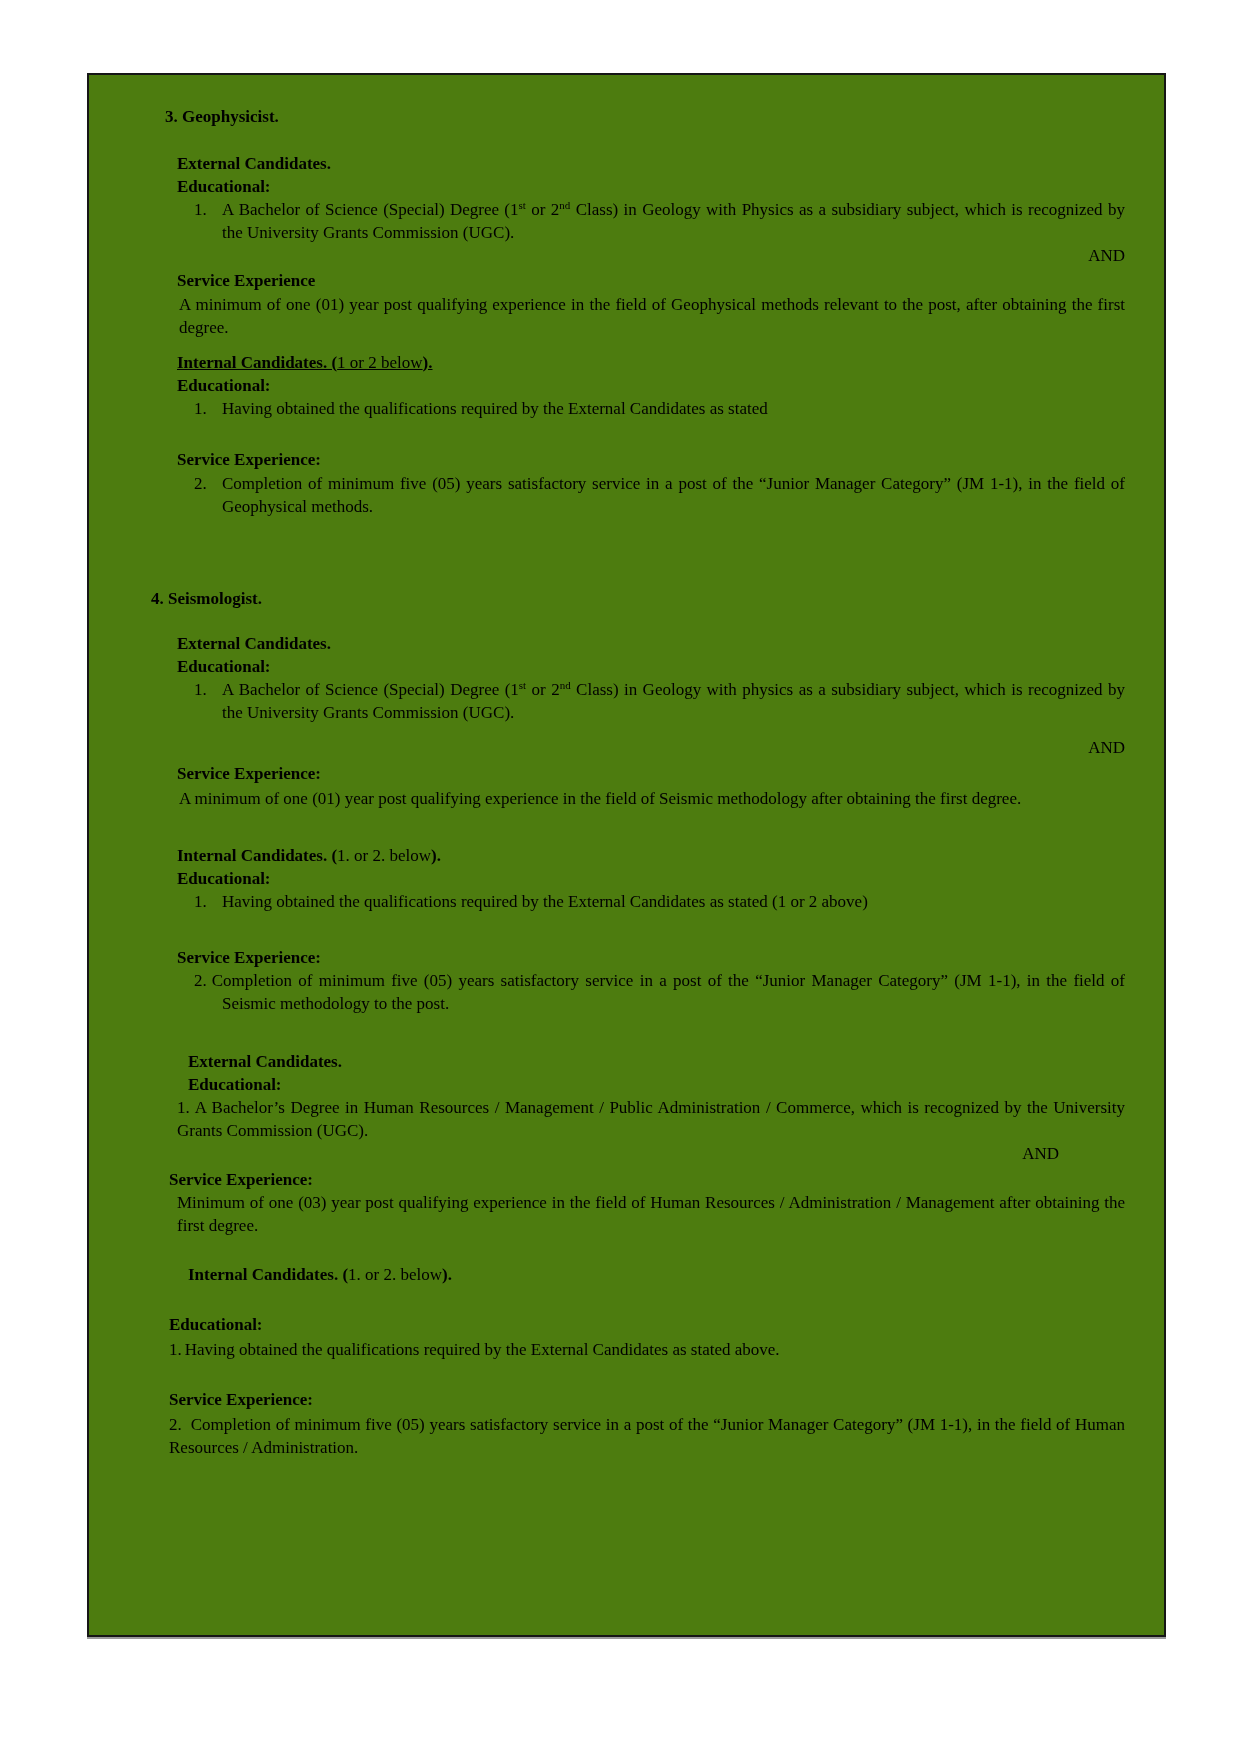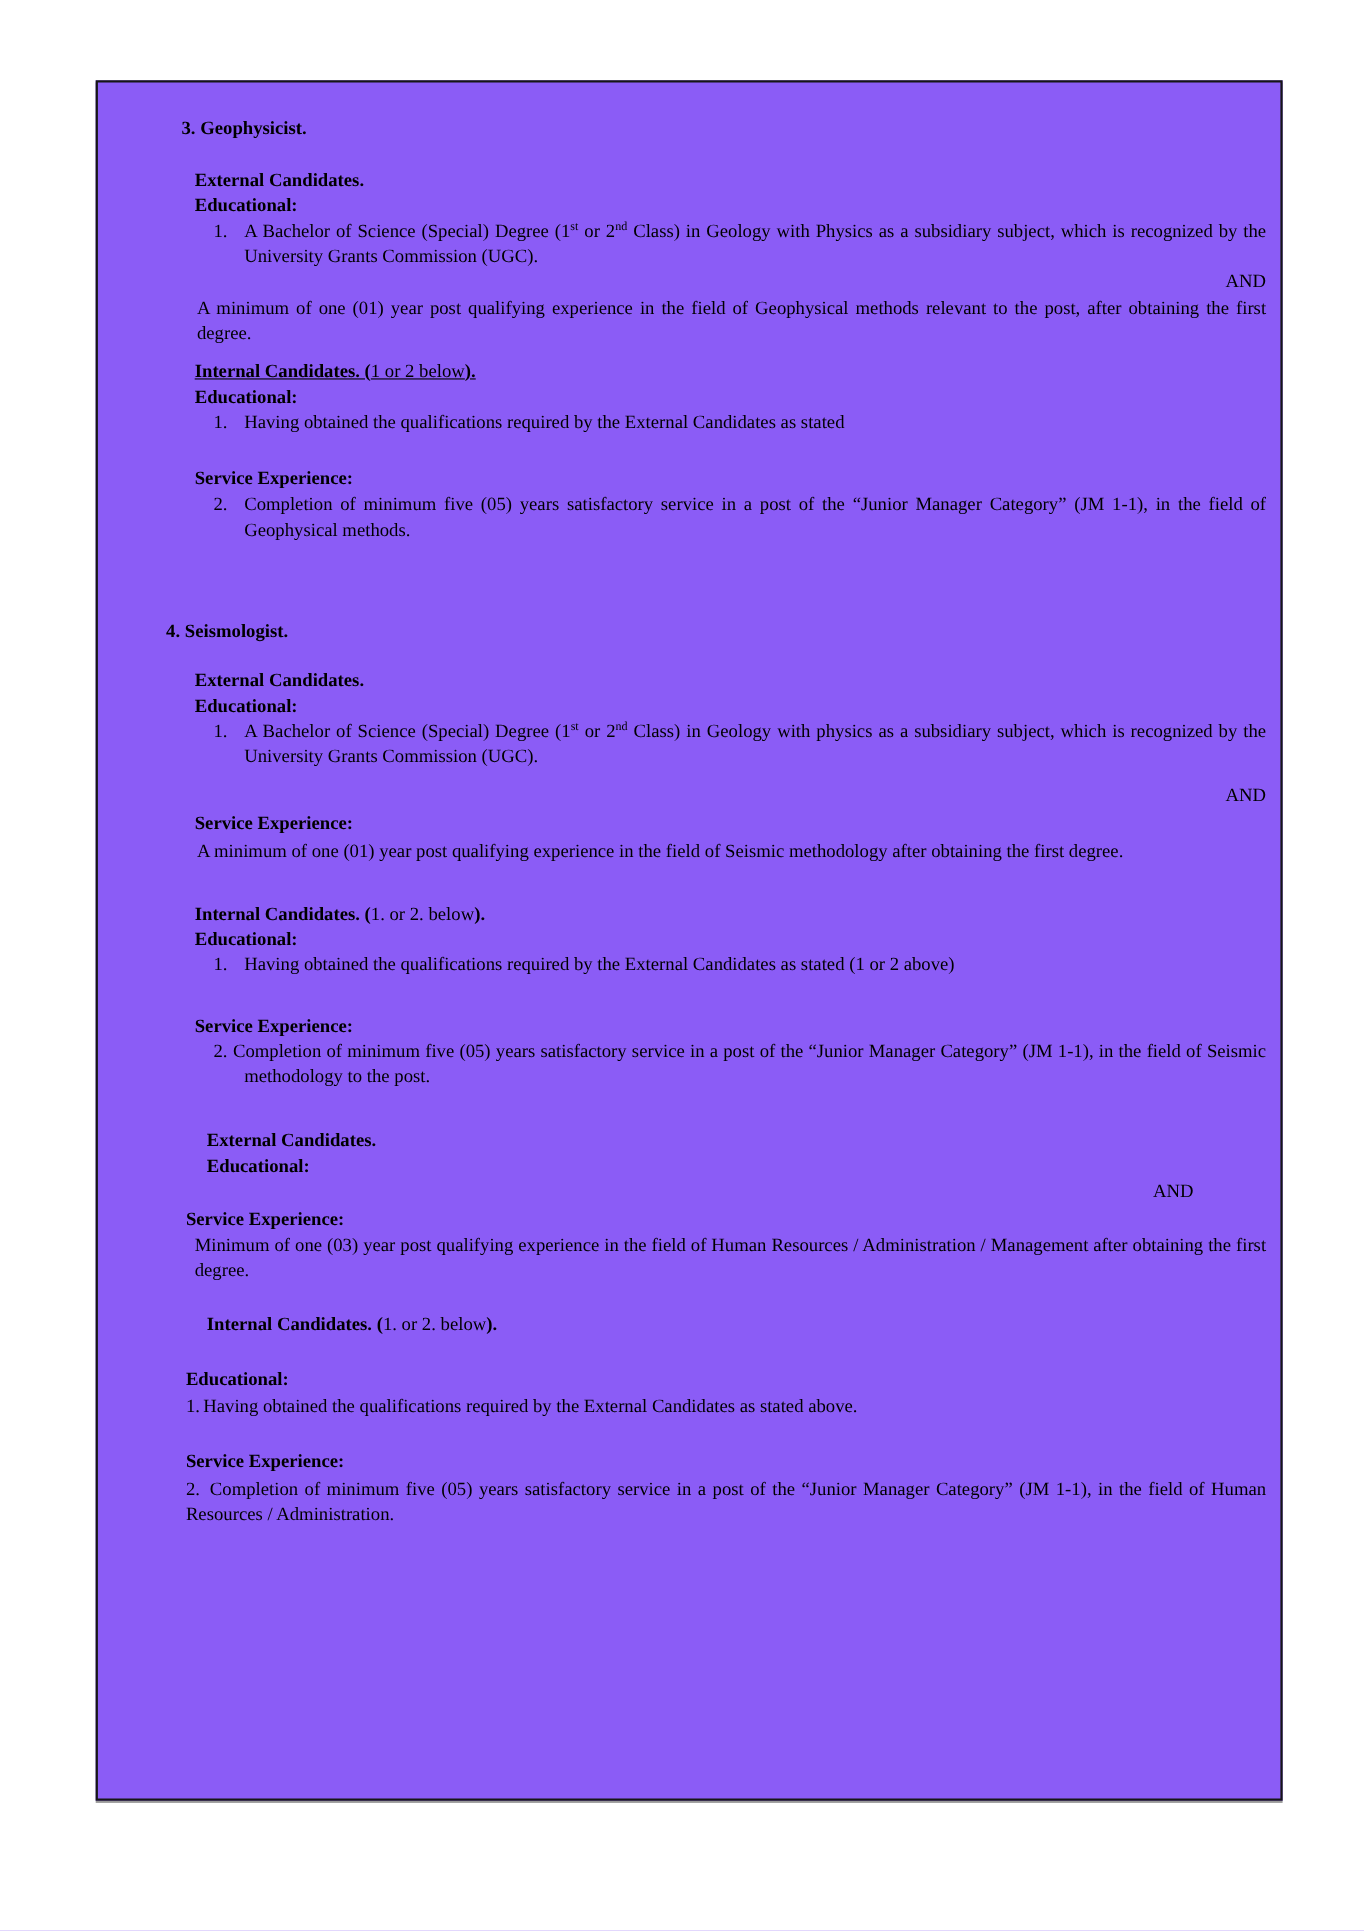--- a/index.html
+++ b/index.html
@@ -1,19 +1,19 @@
 <!DOCTYPE html>
 <html><head>
 <meta charset="utf-8">
 <style>
   html,body{margin:0;padding:0;background:#ffffff;}
   body{width:1240px;height:1755px;position:relative;font-family:"Liberation Serif","DejaVu Serif",serif;color:#000;}
   .frame{position:absolute;left:87px;top:73px;width:1079px;height:1564px;box-sizing:border-box;
-         border:2px solid #161616;box-shadow:0 2px 0 #9a9a9a;background:#8b5cf6;
-         padding:30px 13px 0 62px;}
+         border:2px solid #161616;box-shadow:0 2px 0 #9a9a9a;background:#4d7c0f;
+         padding:30px 39px 0 62px;}
   p{margin:0;font-size:17px;line-height:23px;}
   .b{font-weight:bold;}
   .just{text-align:justify;}
   .pre{white-space:pre;}
   .and{text-align:right;}
   .and-l{margin-right:66px;}
   .ml14{margin-left:14px;}
   .ml4{margin-left:4px;}
   .ind-a{margin-left:18px;}
   .ind-b{margin-left:26px;}
@@ -35,20 +35,21 @@
 <body>
 
 <div class="frame">
 
   <section>
     <p class="b ml14">3. Geophysicist.</p>
     <p class="b ind-b mt24">External Candidates.</p>
     <p class="b ind-b">Educational:</p>
     <p class="hang just"><span class="num">1.</span><span>A Bachelor of Science (Special) Degree (1</span><sup>st</sup><span> or 2</span><sup>nd</sup><span> Class) in Geology with Physics as a subsidiary subject, which is recognized by the University Grants Commission (UGC).</span></p>
     <p class="and ind-b">AND</p>
+    <p class="b ind-b mt2">Service Experience</p>
     <p class="ind-d just mt1">A minimum of one (01) year post qualifying experience in the field of Geophysical  methods relevant to the post, after obtaining the first degree.</p>
     <p class="ind-b mt20"><b>Internal Candidates.  (</b><span class="pre">1 or 2 below</span><b>).</b></p>
     <p class="b ind-b">Educational:</p>
     <p class="hang"><span class="num">1.</span><span>Having obtained the qualifications required by the External Candidates as stated</span></p>
     <p class="b ind-b mt28">Service Experience:</p>
     <p class="hang just mt1"><span class="num">2.</span><span>Completion of minimum five (05) years satisfactory service in a post of the “Junior Manager Category” (JM 1-1), in the field of Geophysical  methods.</span></p>
   </section>
 
   <section>
     <p class="b mt53">4. Seismologist.</p>
@@ -61,20 +62,21 @@
     <p class="ind-b mt34"><b>Internal Candidates.  (</b><span class="pre">1. or 2. below</span><b>).</b></p>
     <p class="b ind-b">Educational:</p>
     <p class="hang"><span class="num">1.</span><span>Having obtained the qualifications required by the External Candidates as stated (1 or  2 above)</span></p>
     <p class="b ind-b mt33">Service Experience:</p>
     <p class="hang just"><span class="num-i">2.</span><span>Completion of minimum five (05) years satisfactory service in a post of the “Junior Manager Category” (JM 1-1), in the field of Seismic methodology to the post.</span></p>
   </section>
 
   <section>
     <p class="b ind-c mt35">External Candidates.</p>
     <p class="b ind-c">Educational:</p>
+    <p class="ind-b just"><span class="num-i">1.</span><span>A Bachelor’s Degree in Human Resources / Management / Public Administration / Commerce, which is recognized by the University Grants Commission (UGC).</span></p>
     <p class="and and-l ind-b">AND</p>
     <p class="b ind-a mt3">Service Experience:</p>
     <p class="ind-b just">Minimum of one (03) year post qualifying experience in the field of Human Resources / Administration / Management after obtaining the first degree.</p>
     <p class="ind-c mt26"><b>Internal Candidates.  (</b><span class="pre">1. or 2. below</span><b>).</b></p>
     <p class="b ind-a mt27">Educational:</p>
     <p class="ind-a mt2"><span class="num-i0">1.</span><span>Having obtained the qualifications required by the External Candidates as stated above.</span></p>
     <p class="b ind-a mt27">Service Experience:</p>
     <p class="ind-a just mt2"><span class="num-i2">2.</span><span>Completion of minimum five (05) years satisfactory service in a post of the “Junior Manager Category” (JM 1-1), in the field of Human Resources /  Administration.</span></p>
   </section>
 

